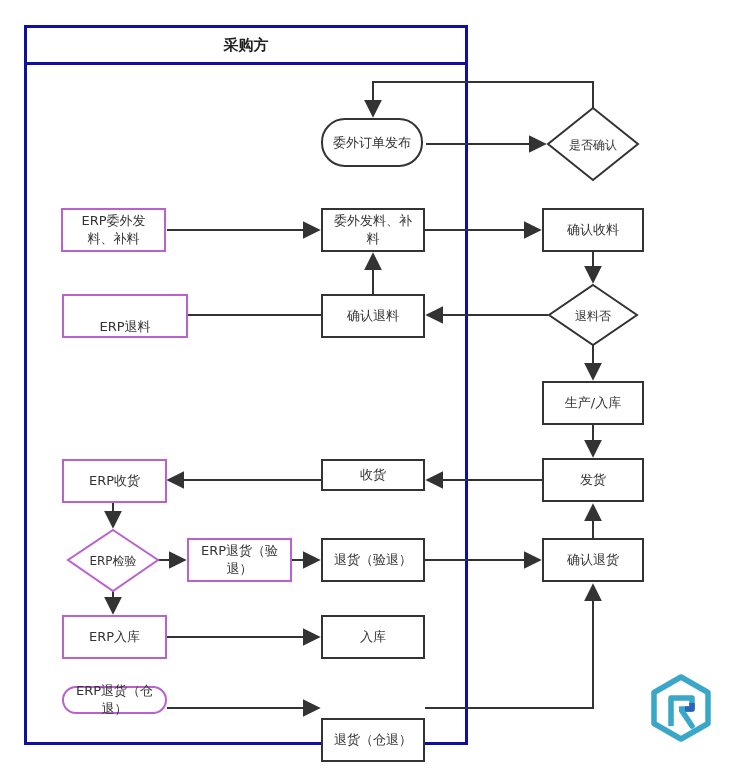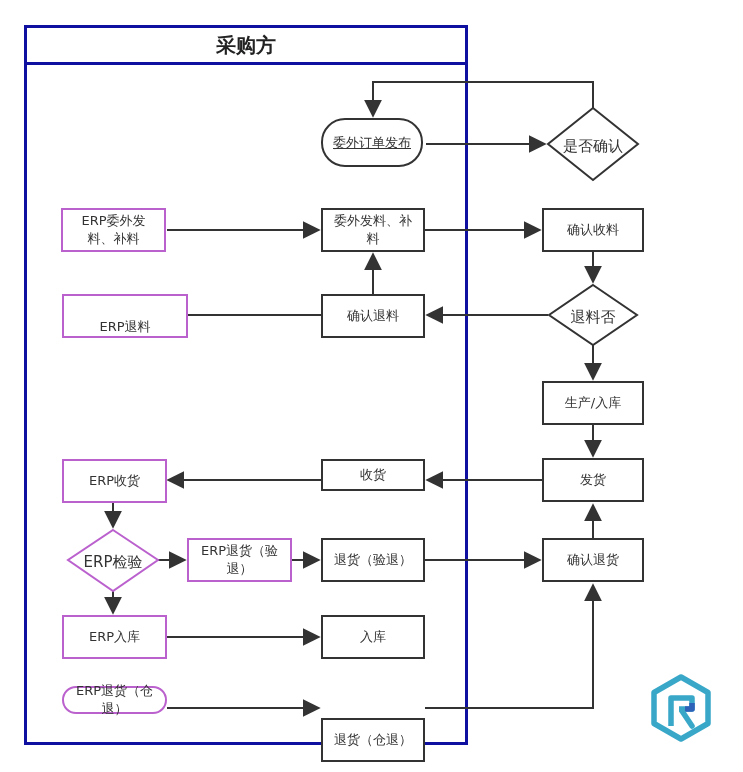--- a/index.html
+++ b/index.html
@@ -4,36 +4,36 @@
 <style>
   html,body{margin:0;padding:0;background:#fff;}
   body{font-family:"DejaVu Sans","Liberation Sans",sans-serif;color:#333;}
   #stage{position:relative;width:743px;height:772px;background:#fff;overflow:hidden;}
 
   
   .lane{position:absolute;box-sizing:border-box;background:transparent;}
   .lane-purchaser{left:24px;top:25px;width:444px;height:720px;border:3px solid #0f0fa0;z-index:0;}
   .lane-vendor{left:466px;top:23px;width:252px;height:722px;border:3px solid #2cc82c;z-index:1;}
   .lane-header{box-sizing:border-box;width:100%;display:flex;align-items:center;justify-content:center;
-               font-size:20px;font-weight:bold;color:#222;}
+               font-size:15px;font-weight:bold;color:#222;}
   .lane-purchaser .lane-header{height:37px;border-bottom:3px solid #0f0fa0;}
   .lane-vendor .lane-header{height:39px;border-bottom:3px solid #2cc82c;}
 
   
   #wires{position:absolute;left:0;top:0;z-index:2;}
 
   
   .node{position:absolute;box-sizing:border-box;background:#fff;display:flex;align-items:center;
         justify-content:center;text-align:center;font-size:13px;line-height:1.35;padding:0 6px;z-index:3;}
   .flow{border:2px solid #333;}
   .erp{border:2px solid #bb61ce;}
-  .rounded{border:2px solid #333;border-radius:24px;text-decoration:underline;}
+  .rounded{border:2px solid #333;border-radius:24px;}
 
   
-  .dlabel{position:absolute;width:96px;text-align:center;font-size:15px;z-index:3;background:transparent;}
+  .dlabel{position:absolute;width:96px;text-align:center;font-size:12px;z-index:3;background:transparent;}
 
   .logo{position:absolute;left:645px;top:672px;width:72px;height:72px;z-index:3;}
 </style>
 </head>
 <body>
 
 <div id="stage">
 
   <div class="lane lane-purchaser">
     <div class="lane-header">采购方</div>

